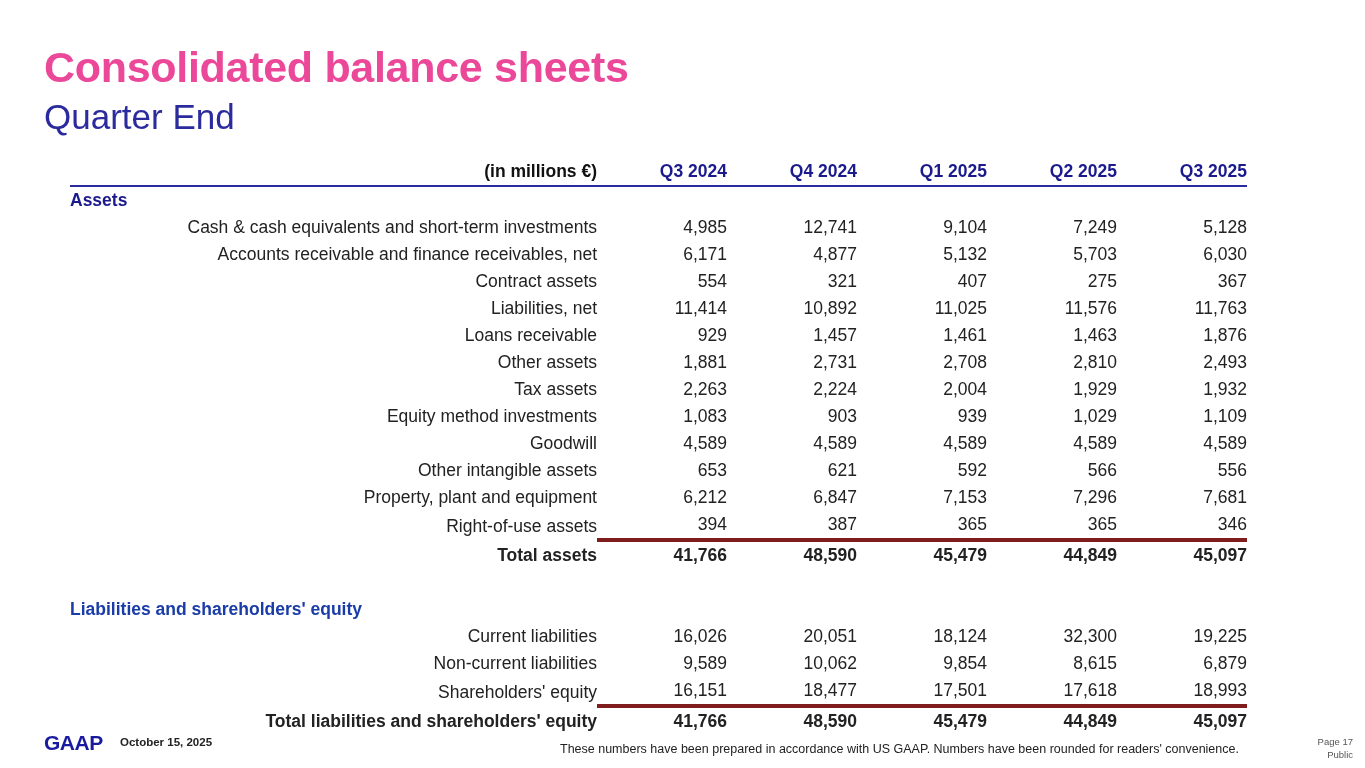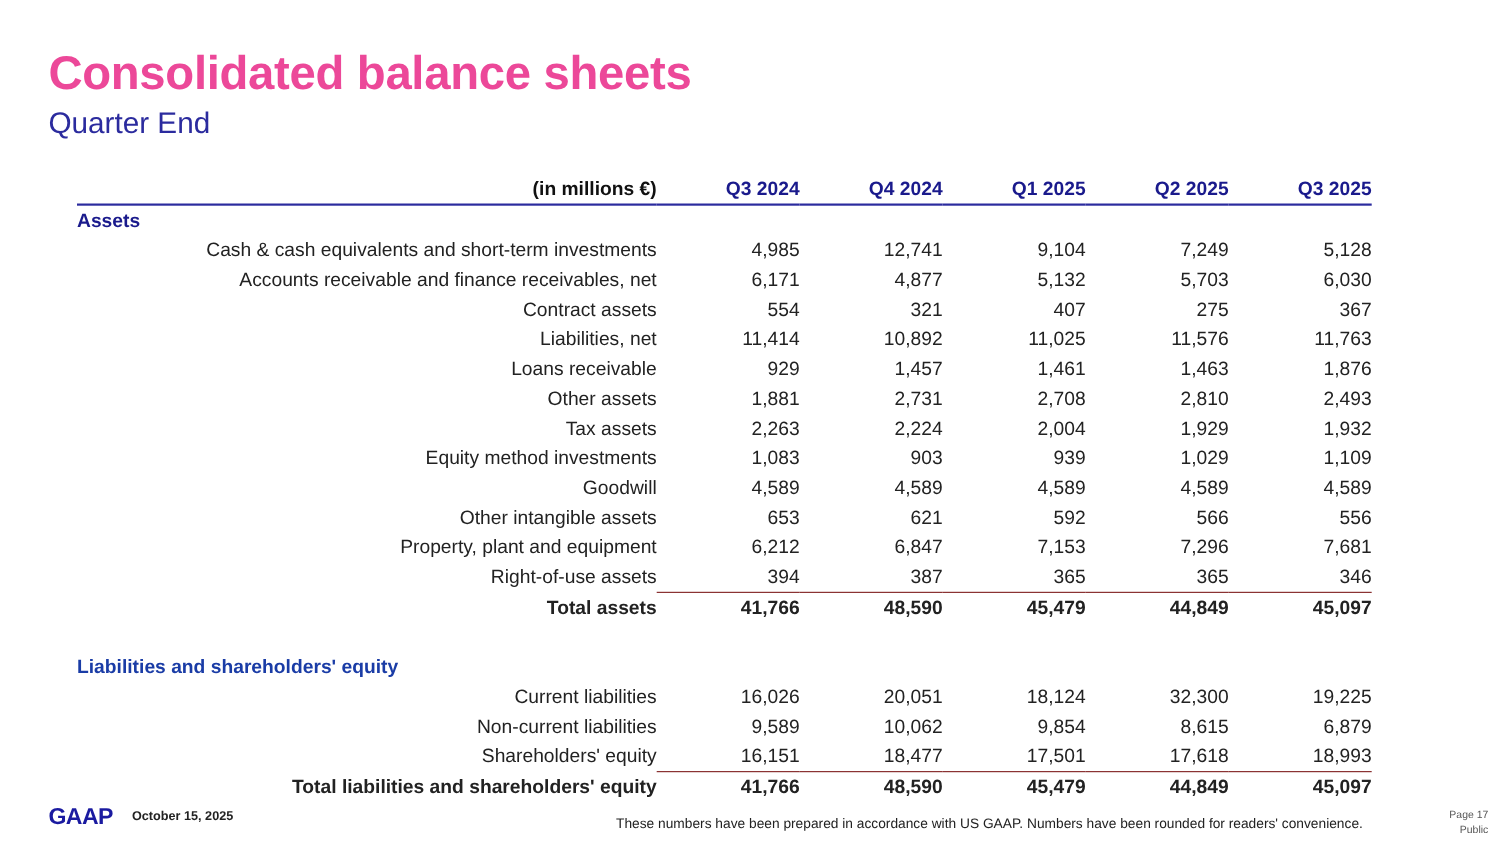--- a/index.html
+++ b/index.html
@@ -24,21 +24,21 @@
   }
   #slide-title {
     font-size: 43px;
     font-weight: bold;
     color: #ec4899;
     line-height: 1.02;
     letter-spacing: -0.3px;
     white-space: nowrap;
   }
   #slide-subtitle {
-    font-size: 27px;
+    font-size: 35px;
     font-weight: normal;
     color: #2b2b9e;
     margin-top: 9px;
     line-height: 1.0;
     white-space: nowrap;
   }
 
   
   #balance-table {
     position: absolute;
@@ -106,21 +106,21 @@
     font-variant-numeric: tabular-nums;
   }
 
   
   tr.total-row td {
     font-weight: bold;
     border-top: 1px solid #9a9ab0;
     text-align: right;
   }
   tr.total-row td.row-label { border-top: 1px solid transparent; }
-  tr.total-row td.num { border-top: 1px solid #7f1d1d; }
+  tr.total-row td.num { border-top: 4px solid #7f1d1d; }
 
   tr.spacer-row td { height: 16px; line-height: 16px; }
 
   
   #footer-logo {
     position: absolute;
     left: 44px;
     top: 731px;
     font-size: 21px;
     font-weight: bold;

